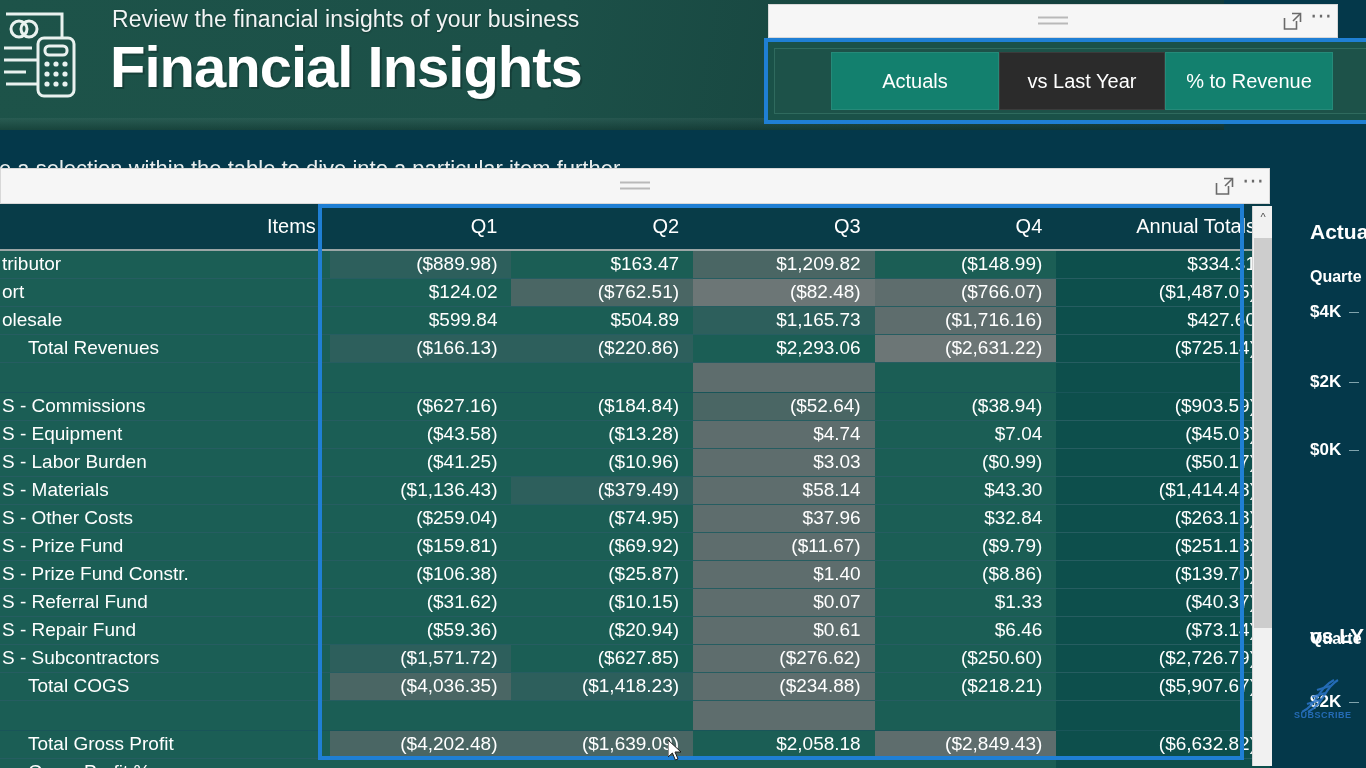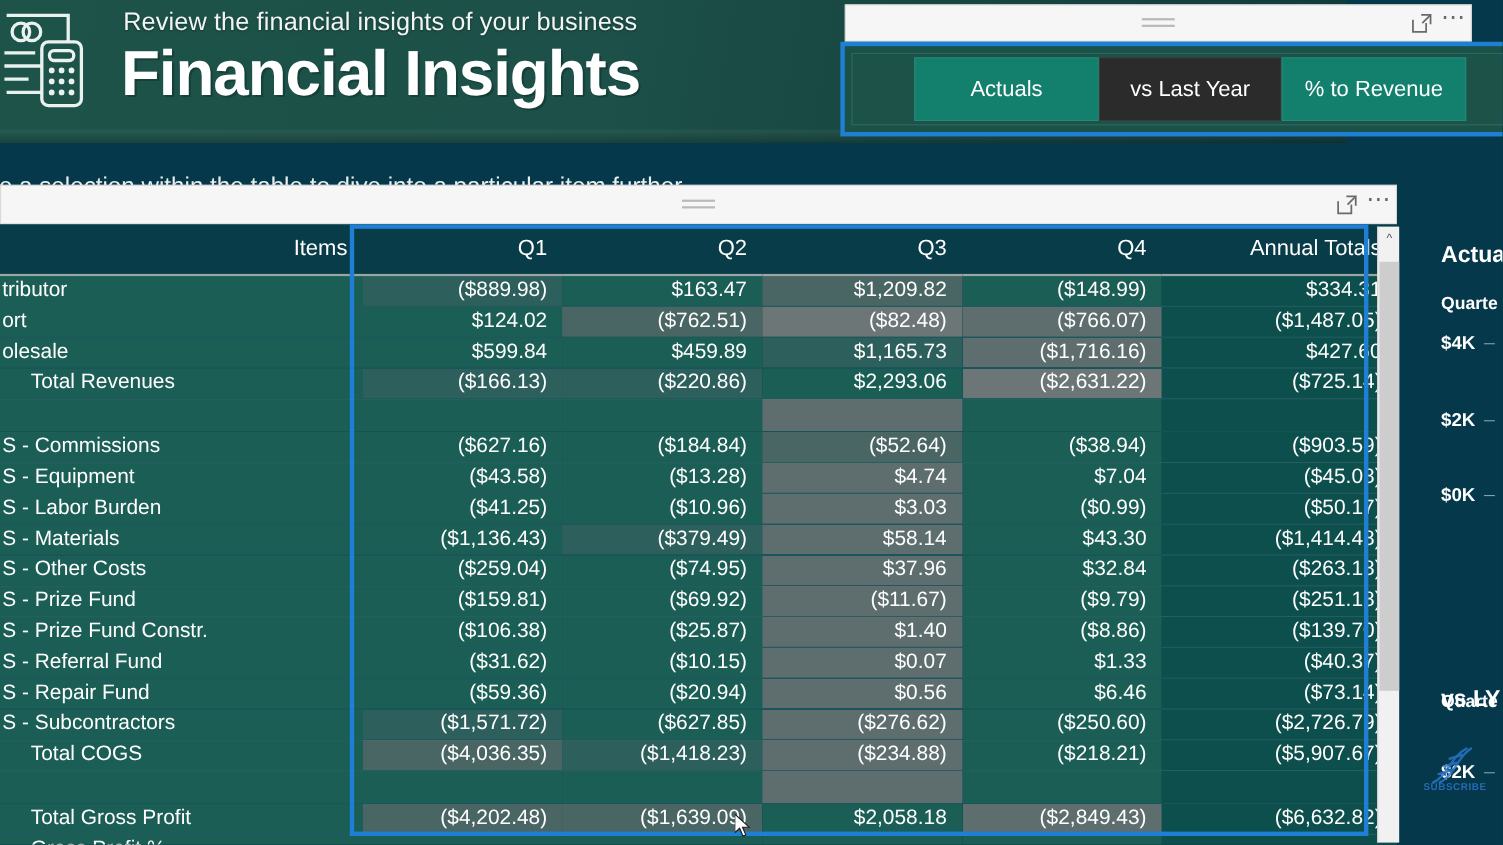--- a/index.html
+++ b/index.html
@@ -287,21 +287,21 @@
             <td class="item s1">ort</td>
             <td class="s1">$124.02</td>
             <td class="s3">($762.51)</td>
             <td class="s5">($82.48)</td>
             <td class="s4">($766.07)</td>
             <td class="tot">($1,487.05)</td>
           </tr>
           <tr>
             <td class="item s1">olesale</td>
             <td class="s1">$599.84</td>
-            <td class="s1">$459.89</td>
+            <td class="s1">$504.89</td>
             <td class="s2">$1,165.73</td>
             <td class="s4">($1,716.16)</td>
             <td class="tot">$427.60</td>
           </tr>
           <tr>
             <td class="item s1 indent">Total Revenues</td>
             <td class="s2">($166.13)</td>
             <td class="s2">($220.86)</td>
             <td class="s1">$2,293.06</td>
             <td class="s5">($2,631.22)</td>
@@ -376,21 +376,21 @@
             <td class="s1">($31.62)</td>
             <td class="s1">($10.15)</td>
             <td class="s4">$0.07</td>
             <td class="s1">$1.33</td>
             <td class="tot">($40.37)</td>
           </tr>
           <tr>
             <td class="item s1">S - Repair Fund</td>
             <td class="s1">($59.36)</td>
             <td class="s1">($20.94)</td>
-            <td class="s4">$0.56</td>
+            <td class="s4">$0.61</td>
             <td class="s1">$6.46</td>
             <td class="tot">($73.14)</td>
           </tr>
           <tr>
             <td class="item s1">S - Subcontractors</td>
             <td class="s2">($1,571.72)</td>
             <td class="s1">($627.85)</td>
             <td class="s4">($276.62)</td>
             <td class="s1">($250.60)</td>
             <td class="tot">($2,726.79)</td>

